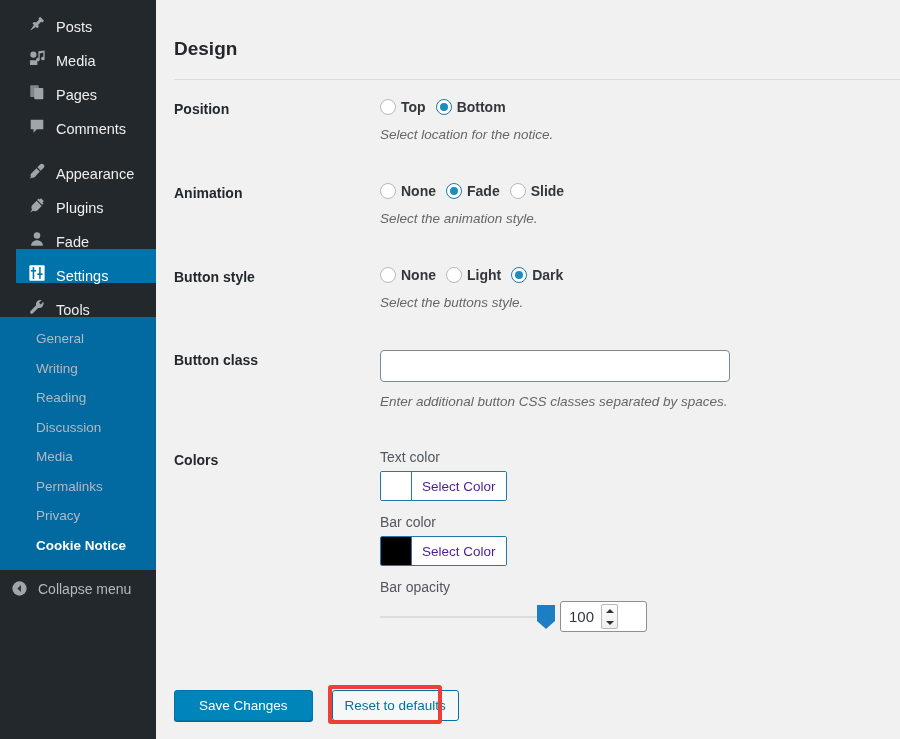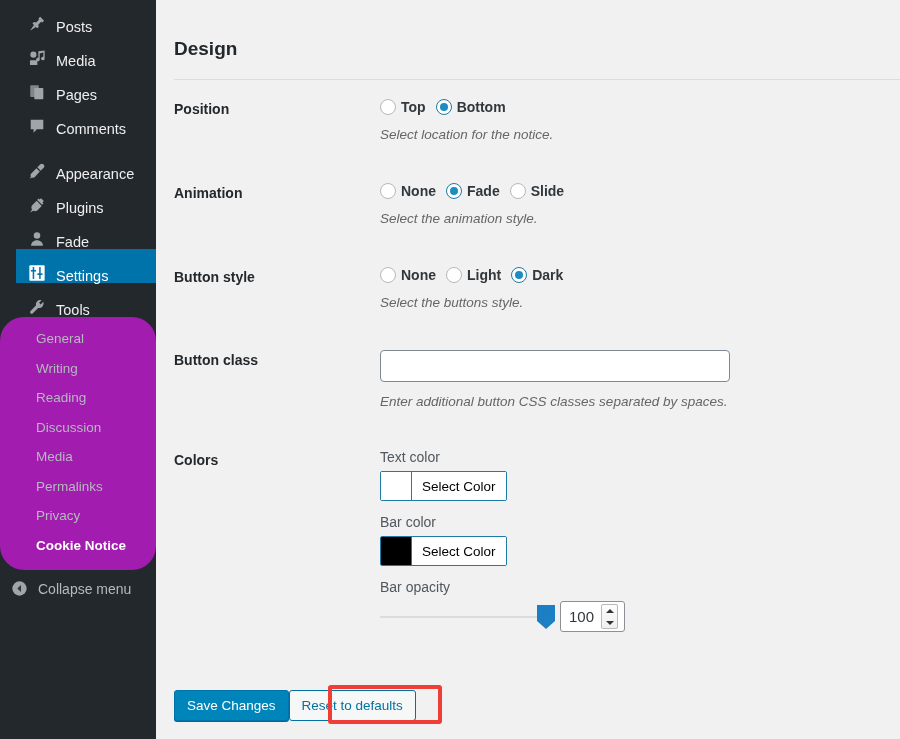--- a/index.html
+++ b/index.html
@@ -49,23 +49,22 @@
   .menu-item .mi-label { color: #eeeeee; font-size: 14.5px; }
   .menu-sep { height: 11px; }
 
   .menu-item.current {
     background: #0073aa;
     color: #fff;
   }
   .menu-item.current .mi-label { color: #fff; font-weight: 400; }
 
   .submenu {
-    background: #a21caf;
+    background: #0369a1;
     padding: 7px 0 9px 0;
-    border-radius: 24px;
   }
   .submenu-item {
     display: block;
     padding: 5px 0 5px 36px;
     color: #b4b9be;
     font-size: 13.5px;
     line-height: 1.45;
     cursor: pointer;
     white-space: nowrap;
   }
@@ -203,21 +202,21 @@
   .color-swatch {
     width: 31px;
     border-right: 1px solid #1e7ba6;
     display: block;
   }
   .color-btn-text {
     display: flex;
     align-items: center;
     padding: 0 10px;
     font-size: 13.5px;
-    color: #000000;
+    color: #4c1d95;
     background: #fff;
     white-space: nowrap;
   }
 
   
   .slider-row {
     display: flex;
     align-items: center;
     margin-top: 5px;
   }
@@ -251,21 +250,21 @@
   }
   .slider-handle .pin-tip {
     width: 0; height: 0;
     border-left: 9px solid transparent;
     border-right: 9px solid transparent;
     border-top: 8px solid #1c7fc4;
   }
   .spinner {
     display: inline-flex;
     align-items: center;
-    width: 65px;
+    width: 87px;
     height: 31px;
     border: 1px solid #8c8f94;
     border-radius: 3px;
     background: #fff;
   }
   .spinner input {
     border: none;
     outline: none;
     width: 40px;
     height: 28px;
@@ -305,38 +304,38 @@
     align-items: center;
     gap: 0px;
   }
   .btn-primary {
     background: #0085ba;
     border: 1px solid #0073aa;
     color: #fff;
     font-size: 13.5px;
     font-family: "Liberation Sans", sans-serif;
     height: 31px;
-    padding: 0 12px;
+    padding: 0 24px;
     border-radius: 3px;
     cursor: pointer;
     line-height: 1;
     box-shadow: 0 1px 0 #006799;
   }
   .btn-secondary {
     background: #f6f7f7;
     border: 1px solid #0071a1;
     color: #0071a1;
     font-size: 13.5px;
     font-family: "Liberation Sans", sans-serif;
     height: 31px;
     padding: 0 12px;
     border-radius: 3px;
     cursor: pointer;
     line-height: 1;
-    margin-left: 0;
+    margin-left: 19px;
   }
   .highlight-box {
     position: absolute;
     left: 172px;
     top: 685px;
     width: 114px;
     height: 39px;
     border: 4px solid #ef3e36;
     border-radius: 3px;
     pointer-events: none;

